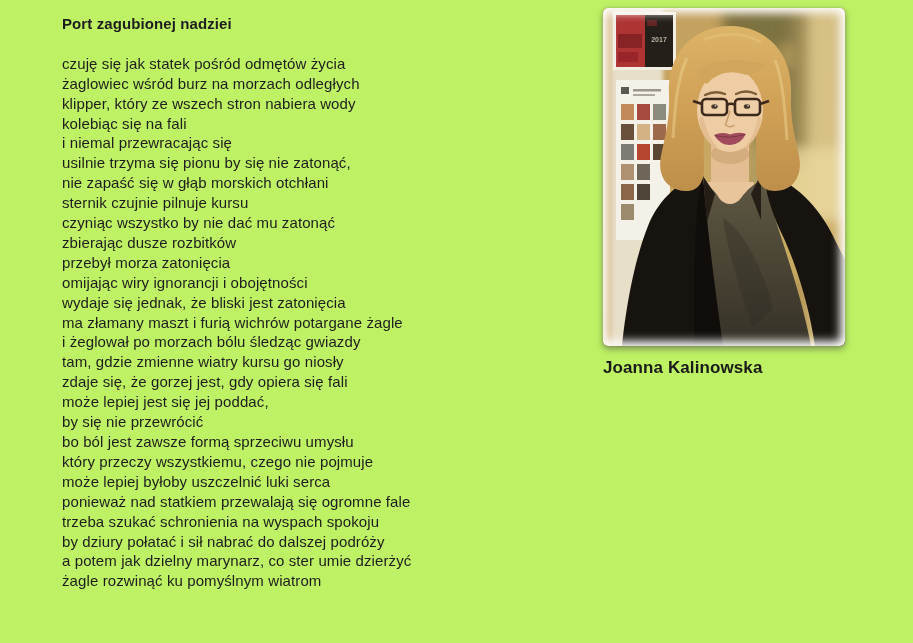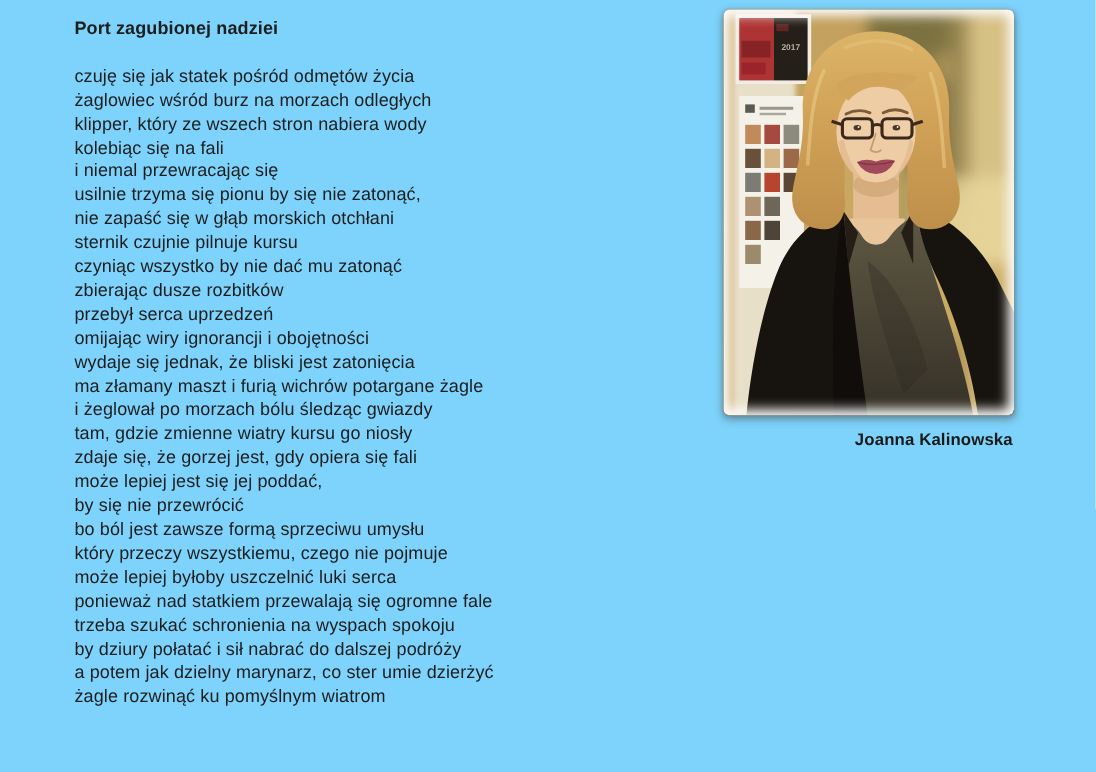--- a/index.html
+++ b/index.html
@@ -4,21 +4,21 @@
 <style>
   * { margin:0; padding:0; box-sizing:border-box; }
   html,body { width:913px; height:643px; }
   body {
     background:#ffffff;
     font-family:"Liberation Sans", sans-serif;
     color:#1d1d1d;
     position:relative;
     overflow:hidden;
   }
-  .page { position:absolute; inset:0; background:#7dd3fc; }
+  .page { position:absolute; inset:0; background:#bef264; }
 
   
   .poem {
     position:absolute;
     left:62px; top:14px;
     width:510px;
   }
   .poem-title {
     font-size:15px;
     font-weight:bold;
@@ -51,23 +51,23 @@
   .photo-wrap::after {
     content:"";
     position:absolute; inset:0;
     border-radius:5px;
     box-shadow:inset 0 0 10px 5px #ffffff;
     pointer-events:none;
   }
   .photo-wrap svg { display:block; width:100%; height:100%; }
   .caption {
     margin-top:12px;
-    font-size:14px;
+    font-size:17px;
     font-weight:bold;
-    text-align:right;
+    text-align:left;
     padding-right:1px;
     letter-spacing:.1px;
     color:#1a1a1a;
   }
 </style>
 </head>
 <body>
 
 <div class="page">
 
@@ -77,21 +77,21 @@
         <div class="poem-line">czuję się jak statek pośród odmętów życia</div>
         <div class="poem-line">żaglowiec wśród burz na morzach odległych</div>
         <div class="poem-line">klipper, który ze wszech stron nabiera wody</div>
         <div class="poem-line">kolebiąc się na fali</div>
         <div class="poem-line">i niemal przewracając się</div>
         <div class="poem-line">usilnie trzyma się pionu by się nie zatonąć,</div>
         <div class="poem-line">nie zapaść się w głąb morskich otchłani</div>
         <div class="poem-line">sternik czujnie pilnuje kursu</div>
         <div class="poem-line">czyniąc wszystko by nie dać mu zatonąć</div>
         <div class="poem-line">zbierając dusze rozbitków</div>
-        <div class="poem-line">przebył serca uprzedzeń</div>
+        <div class="poem-line">przebył morza zatonięcia</div>
         <div class="poem-line">omijając wiry ignorancji i obojętności</div>
         <div class="poem-line">wydaje się jednak, że bliski jest zatonięcia</div>
         <div class="poem-line">ma złamany maszt i furią wichrów potargane żagle</div>
         <div class="poem-line">i żeglował po morzach bólu śledząc gwiazdy</div>
         <div class="poem-line">tam, gdzie zmienne wiatry kursu go niosły</div>
         <div class="poem-line">zdaje się, że gorzej jest, gdy opiera się fali</div>
         <div class="poem-line">może lepiej jest się jej poddać,</div>
         <div class="poem-line">by się nie przewrócić</div>
         <div class="poem-line">bo ból jest zawsze formą sprzeciwu umysłu</div>
         <div class="poem-line">który przeczy wszystkiemu, czego nie pojmuje</div>

